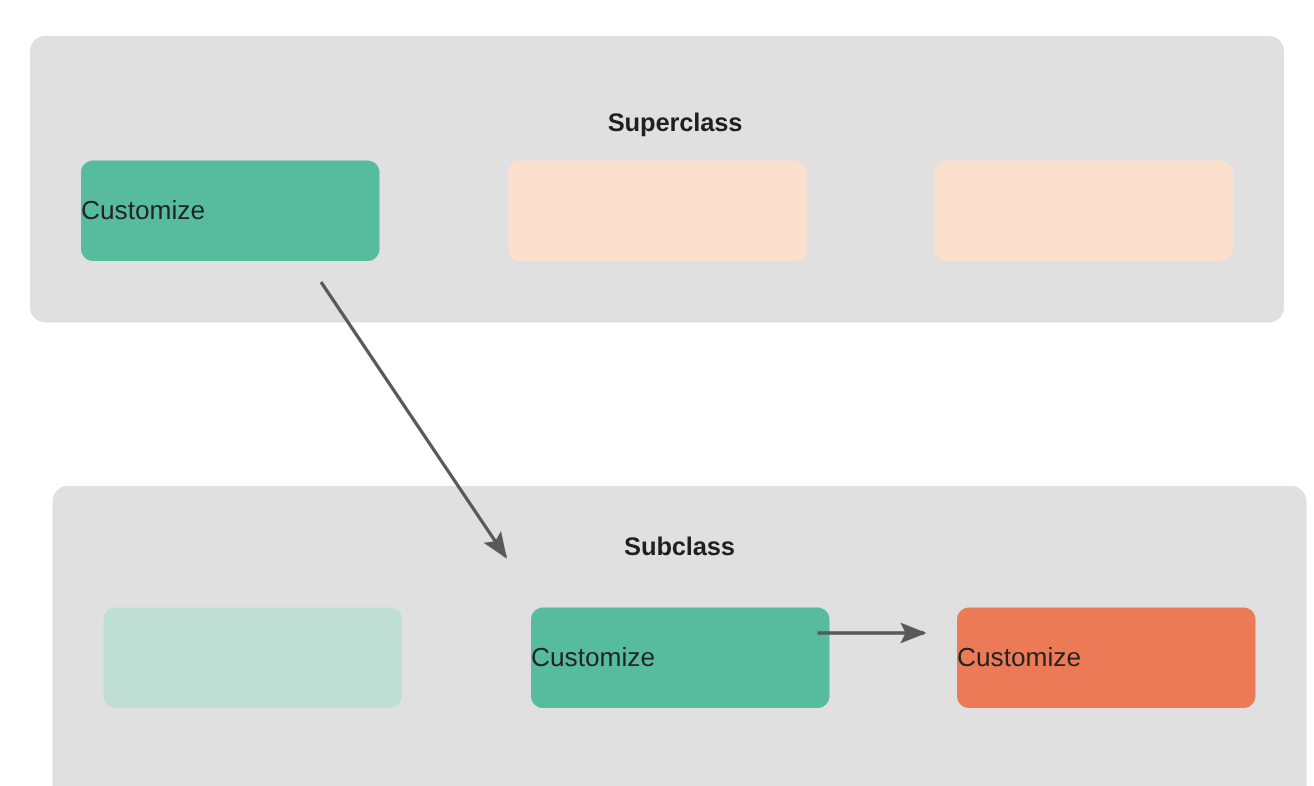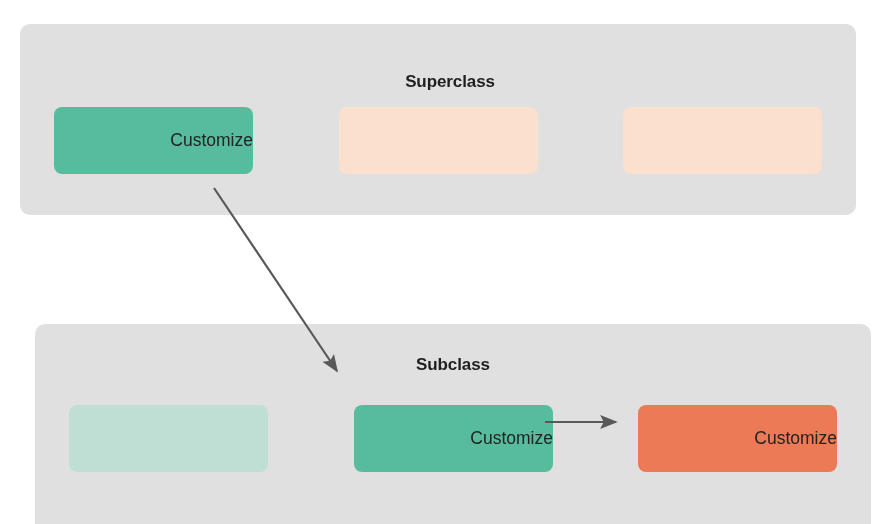--- a/index.html
+++ b/index.html
@@ -42,23 +42,22 @@
   #panel-superclass .panel-title { top: 48px; padding-left: 12px; }
   #panel-subclass   .panel-title { top: 31px; }
 
   .node {
     position: absolute;
     width: 199px;
     height: 67px;
     border-radius: 8px;
     display: flex;
     align-items: center;
-    justify-content: flex-end;
+    justify-content: flex-start;
     box-sizing: border-box;
-    padding-left: 24px;
   }
   .node-label {
     font-size: 17.5px;
     color: #232323;
     font-weight: normal;
     line-height: 1;
     white-space: nowrap;
   }
   .node.green      { background: #57bc9d; }
   .node.peach      { background: #fbe0cd; }

